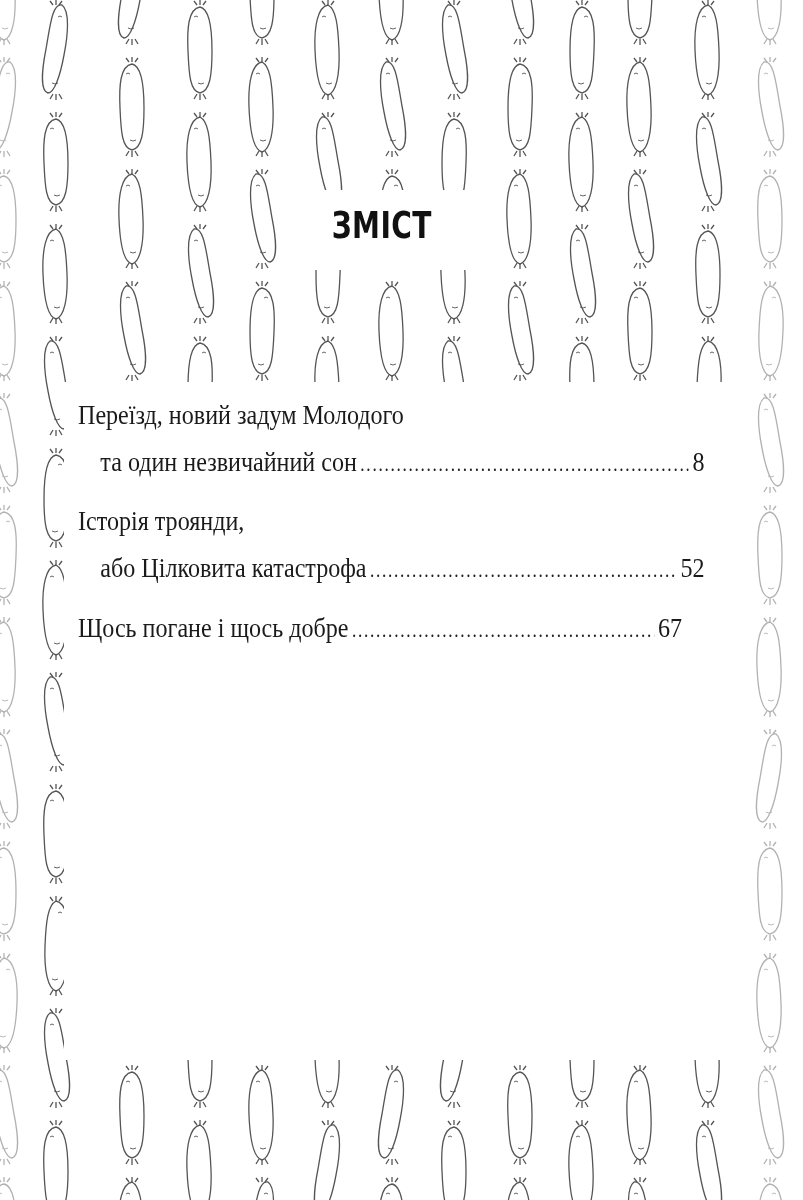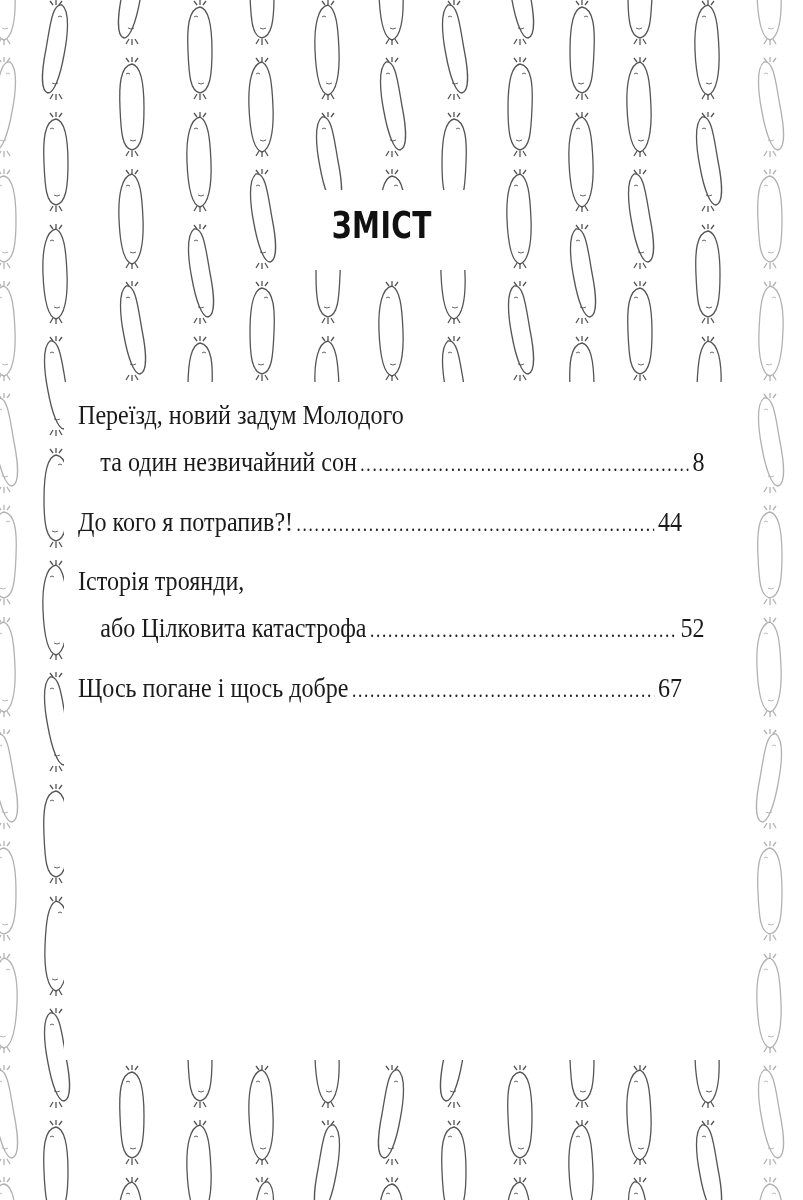--- a/index.html
+++ b/index.html
@@ -1771,27 +1771,20 @@
       <span class="toc-text">та один незвичайний сон</span>
       <span class="toc-leader"></span>
       <span class="toc-page">8</span>
     </div>
   </div>
 
 
 
 
 
-  <div class="toc-entry single">
-    <div class="toc-line">
-      <span class="toc-text">До кого я потрапив?!</span>
-      <span class="toc-leader"></span>
-      <span class="toc-page">44</span>
-    </div>
-  </div>
 
 
   <div class="toc-entry double">
     <div class="toc-line">
       <span class="toc-text">Історія троянди,</span>
     </div>
     <div class="toc-line indent">
       <span class="toc-text">або Цілковита катастрофа</span>
       <span class="toc-leader"></span>
       <span class="toc-page">52</span>

